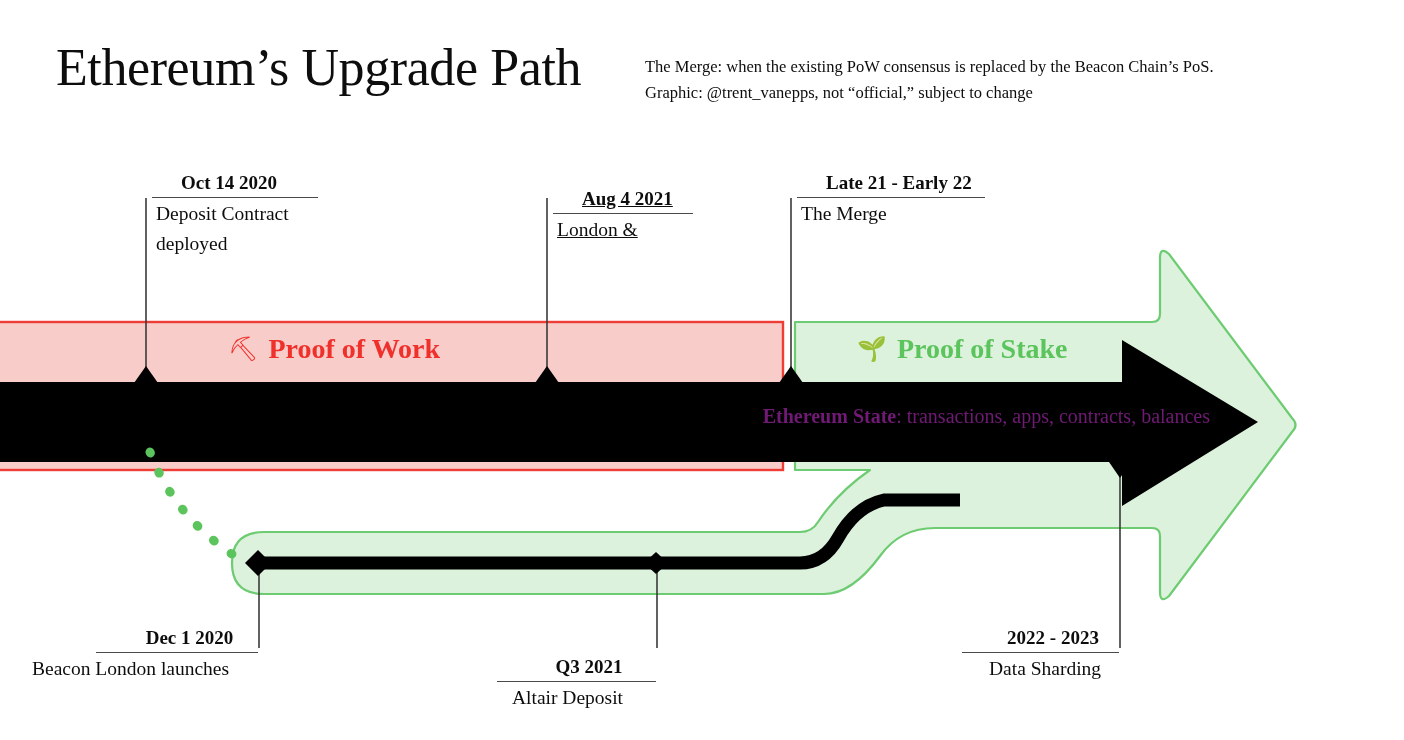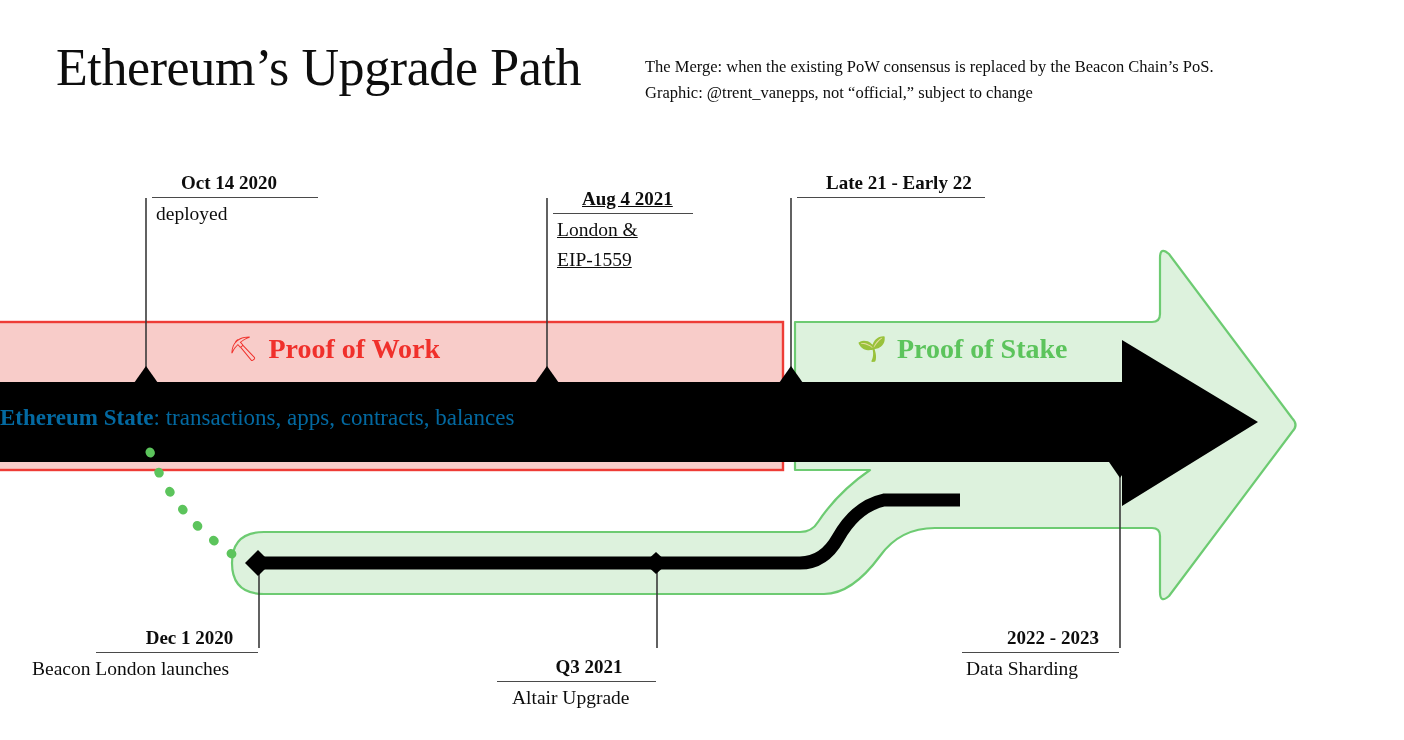--- a/index.html
+++ b/index.html
@@ -99,23 +99,23 @@
     line-height: 1;
   }
   #pow-label { color: #f0302b; }
   #pos-label { color: #5cc45c; }
 
   
   #state-text {
     position: absolute;
     left: 0; top: 404px;
     width: 1210px;
-    text-align: left;
-    color: #0369a1;
-    font-size: 23px;
+    text-align: right;
+    color: #701a75;
+    font-size: 20px;
     white-space: nowrap;
     line-height: 1.2;
   }
   #state-text b { font-weight: 700; }
 </style>
 </head>
 <body>
 
 <div id="header">
   <div id="page-title">Ethereum’s Upgrade Path</div>
@@ -198,44 +198,45 @@
 <div class="band-label" id="pos-label" style="left:857px; top:333px;">
   <span class="glyph">🌱</span>
   <span>Proof of Stake</span>
 </div>
 
 <div id="state-text"><b>Ethereum State</b><span>: transactions, apps, contracts, balances</span></div>
 
 <div class="callout top" id="callout-deposit" style="left:152px; top:172px; width:166px;">
   <div class="date">Oct 14 2020</div>
   <div class="rule"></div>
+  <div class="desc">Deposit Contract</div>
   <div class="desc">deployed</div>
 </div>
 
 <div class="callout top" id="callout-london" style="left:553px; top:188px; width:140px;text-decoration:underline;">
   <div class="date">Aug 4 2021</div>
   <div class="rule"></div>
   <div class="desc">London &amp;</div>
-  <div class="desc">EIP-1559</div>
 </div>
 
 <div class="callout top" id="callout-merge" style="left:797px; top:172px; width:188px;">
   <div class="date">Late  21 - Early 22</div>
   <div class="rule"></div>
+  <div class="desc">The Merge</div>
 </div>
 
 <div class="callout bottom" id="callout-beacon" style="left:96px; top:627px; width:162px;">
   <div class="date">Dec 1 2020</div>
   <div class="rule"></div>
   <div class="desc" style="margin-left:-68px;">Beacon London launches</div>
 </div>
 
 <div class="callout bottom" id="callout-altair" style="left:497px; top:656px; width:159px;">
   <div class="date">Q3 2021</div>
   <div class="rule"></div>
-  <div class="desc" style="margin-left:11px;">Altair Upgrade</div>
+  <div class="desc" style="margin-left:11px;">Altair Deposit</div>
 </div>
 
 <div class="callout bottom" id="callout-sharding" style="left:962px; top:627px; width:157px;">
   <div class="date">2022 - 2023</div>
   <div class="rule"></div>
-  <div class="desc" style="">Data Sharding</div>
+  <div class="desc" style="margin-left:23px;">Data Sharding</div>
 </div>
 
 </body></html>

